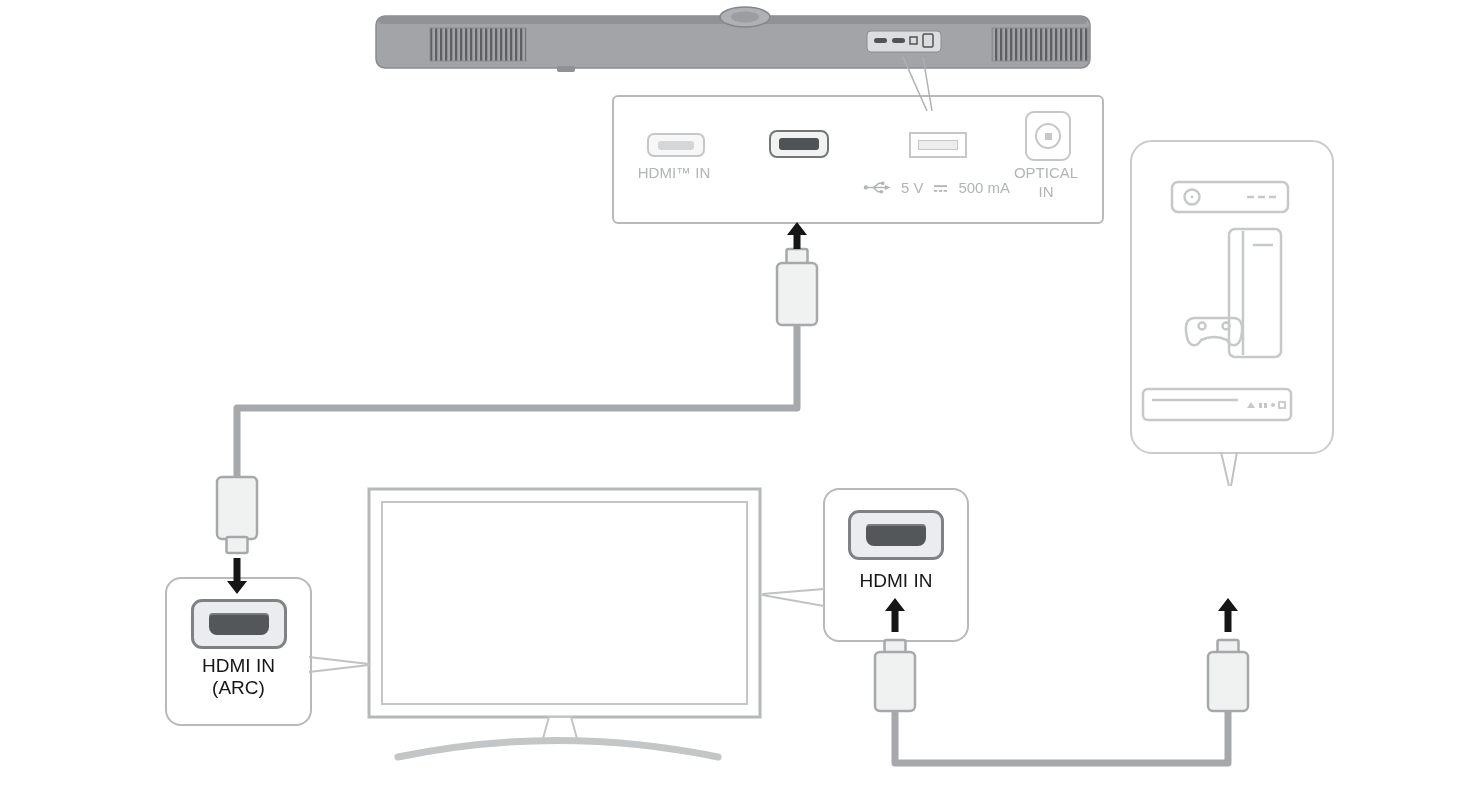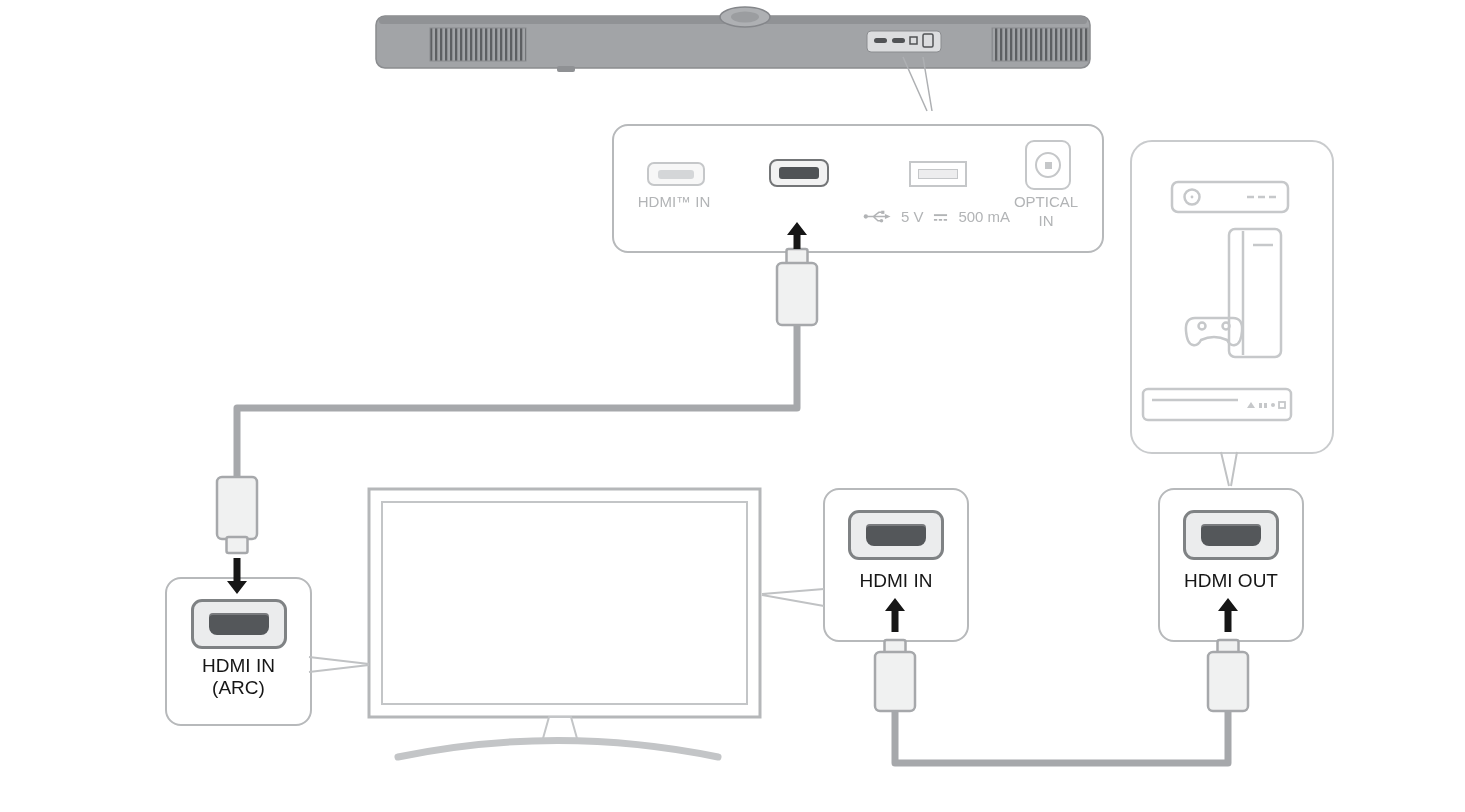--- a/index.html
+++ b/index.html
@@ -1,22 +1,22 @@
 <!DOCTYPE html>
 <html><head>
 <meta charset="utf-8">
 <style>
   html,body{margin:0;padding:0;background:#fff}
   .canvas{position:relative;width:1465px;height:812px;background:#fff;overflow:hidden;
           font-family:"Liberation Sans",sans-serif;}
   svg.art{position:absolute;left:0;top:0;z-index:3;pointer-events:none}
 
   
-  .panel{position:absolute;left:612px;top:124px;width:488px;height:125px;
-         border:2.5px solid #b7b9bb;border-radius:16px;z-index:2;background:transparent}
+  .panel{position:absolute;left:612px;top:95px;width:488px;height:125px;
+         border:2.5px solid #b7b9bb;border-radius:6px;z-index:2;background:transparent}
   .cbox{position:absolute;border:2.5px solid #b7b9bb;border-radius:16px;z-index:2;background:transparent}
   #arc-box{left:165px;top:577px;width:143px;height:145px}
   #tvin-box{left:823px;top:488px;width:142px;height:150px}
   #out-box{left:1158px;top:488px;width:142px;height:150px}
   #device-box{left:1130px;top:140px;width:200px;height:310px;border-color:#c9cbcd;border-radius:22px}
 
   
   .hdmi-port-lg{position:absolute;left:50%;transform:translateX(-50%);top:20px;width:90px;height:44px;
                 border:3px solid #7f8284;border-radius:11px;background:#ebeced;
                 display:flex;align-items:center;justify-content:center}
@@ -195,22 +195,16 @@
     </div>
   </div>
 
   <div class="cbox" id="tvin-box">
     <div class="hdmi-port-lg">
       <span class="inner"></span>
     </div>
     <div class="clabel" style="top:80px">HDMI IN</div>
   </div>
 
-  <div class="cbox" id="out-box">
-    <div class="hdmi-port-lg">
-      <span class="inner"></span>
-    </div>
-    <div class="clabel" style="top:80px">HDMI OUT</div>
-  </div>
 
   <div class="cbox" id="device-box"></div>
 
 </div>
 
 </body></html>

